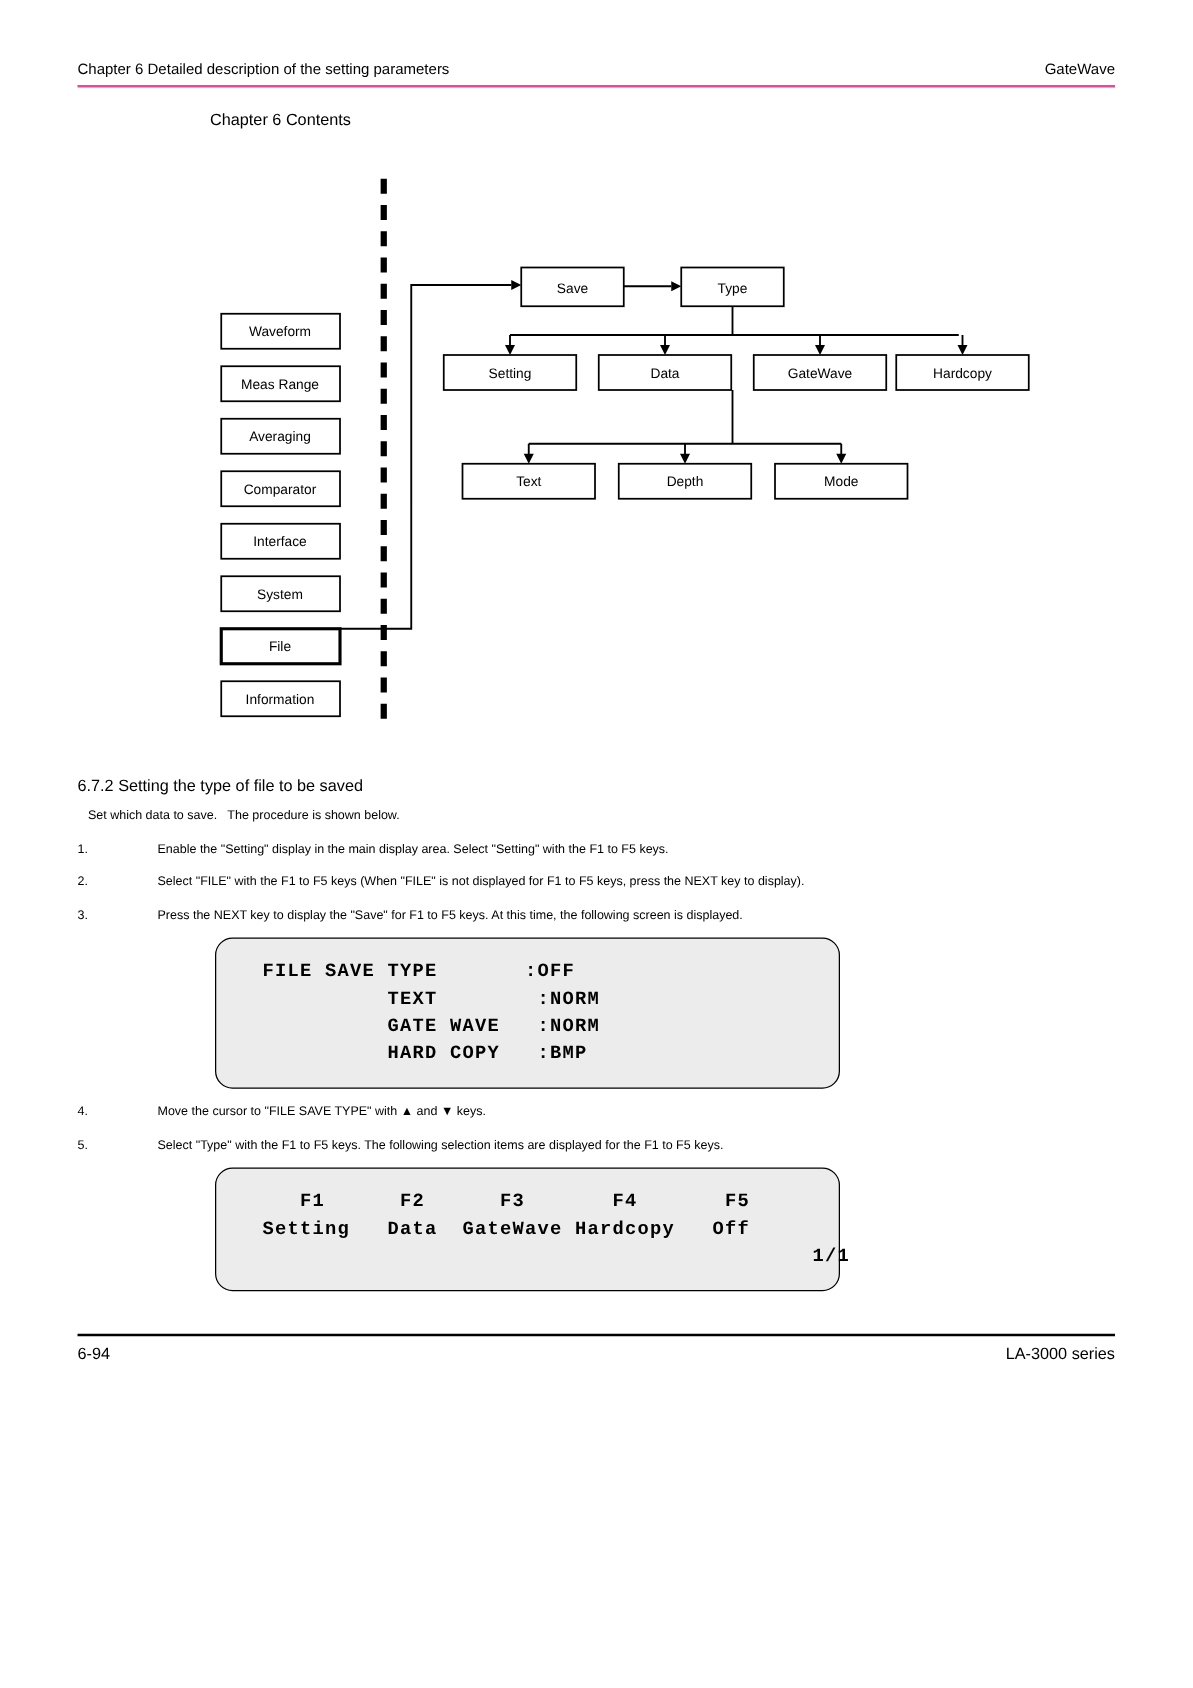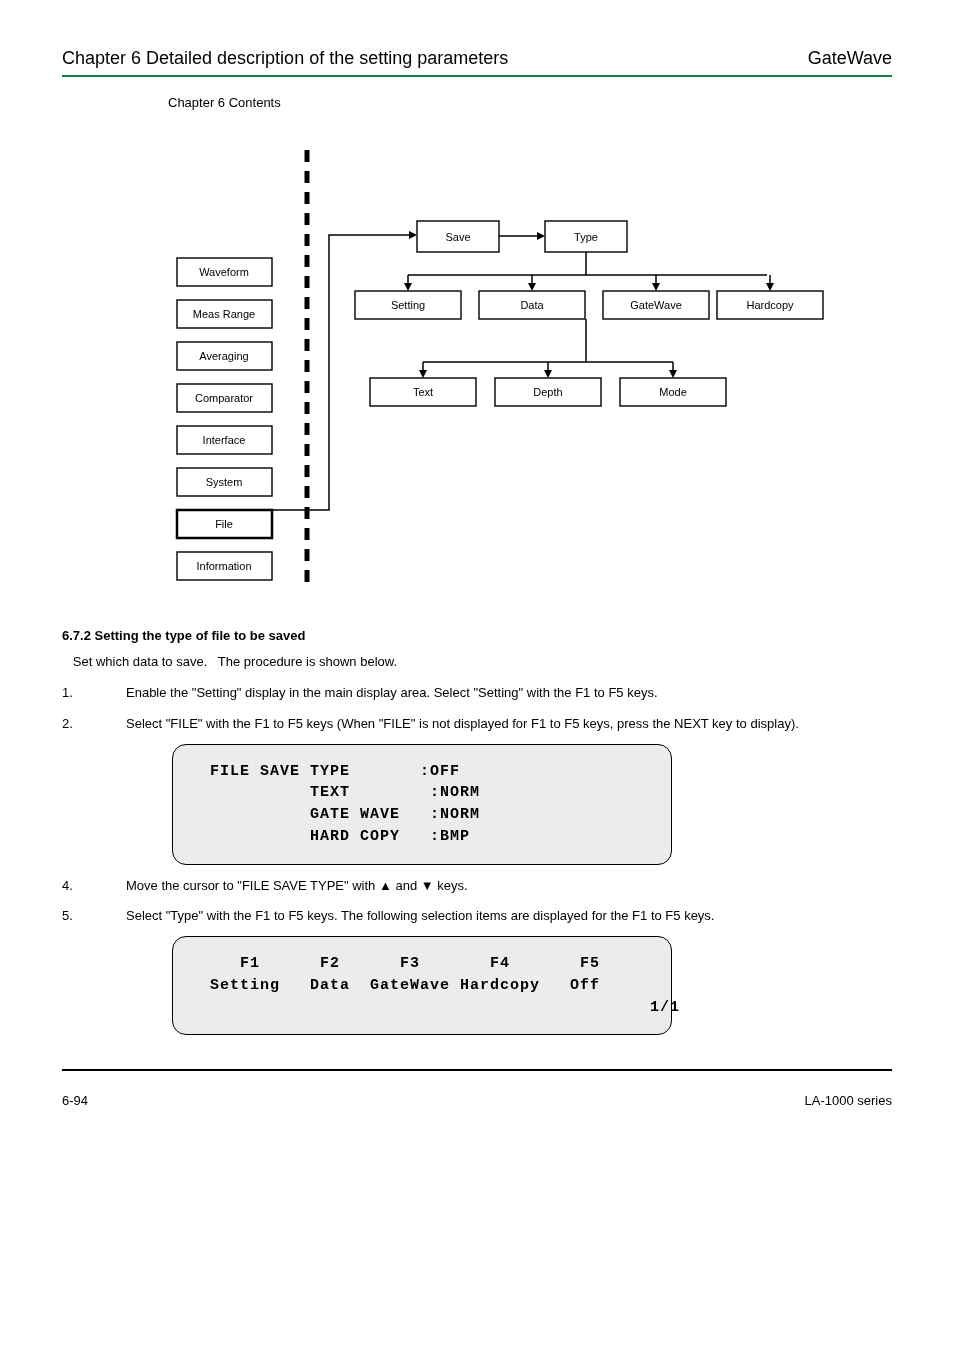--- a/index.html
+++ b/index.html
@@ -1,28 +1,28 @@
 <!DOCTYPE html>
 <html><head>
 <meta charset="utf-8">
 <style>
 *{box-sizing:border-box;margin:0;padding:0}
 body{font-family:Arial,sans-serif;background:#fff;color:#000;width:954px;margin:0 auto}
 .page{padding:48px 62px 40px 62px}
-.header{display:flex;justify-content:space-between;border-bottom:2px solid #15803d;padding-bottom:6px;margin-bottom:18px;font-size:18px}
+.header{display:flex;justify-content:space-between;border-bottom:2px solid #ec4899;padding-bottom:6px;margin-bottom:18px;font-size:12px}
 .content{position:relative}
 .toc-title{font-size:13px;margin:16px 0 0 106px}
 svg{display:block;margin:0 auto}
 .box{fill:#fff;stroke:#000;stroke-width:1.4}
 .box-bold{fill:#fff;stroke:#000;stroke-width:2.5}
 .btxt{font:11px Arial;text-anchor:middle}
-.sect-h2{font-weight:bold;font-size:13px;margin-top:18px}
-p.body{font-size:13px;margin-top:10px;line-height:1.45}
+.sect-h2{font-weight:normal;font-size:13px;margin-top:18px}
+p.body{font-size:10px;margin-top:10px;line-height:1.45}
 .display{background:#ececec;border:1.6px solid #000;border-radius:14px;font:bold 15px "Courier New",monospace;letter-spacing:1px;width:500px;padding:16px 37px;line-height:1.45;margin:10px 0 0 110px}
-.footer{border-top:2px solid #000;display:flex;justify-content:space-between;font-size:13px;padding-top:22px;margin-top:34px}
+.footer{border-top:2px solid #000;display:flex;justify-content:space-between;font-size:13px;padding-top:6px;margin-top:34px}
 </style>
 </head>
 <body>
 
 <div class="page">
 <div class="header">
   <span>Chapter 6  Detailed description of the setting parameters</span>
   <span>GateWave</span>
 </div>
 <div class="content">
@@ -100,24 +100,25 @@
           <text x="576" y="286" class="btxt">Mode</text>
         </g>
 </svg>
 
 <div class="sect-h2">6.7.2 Setting the type of file to be saved</div>
 <p class="body" style="white-space:pre">   Set which data to save.   The procedure is shown below.</p>
 
 <div id="steps">
         <p class="body" style="text-indent: -32px; padding-left: 64px; margin-top: 12px;"><span class="nlabel" style="display: inline-block; width: 32px;">1.</span><span>Enable the "Setting" display in the main display area.  Select "Setting" with the F1 to F5 keys.</span></p>
         <p class="body" style="text-indent: -32px; padding-left: 64px; margin-top: 12px;"><span class="nlabel" style="display: inline-block; width: 32px;">2.</span><span>Select "FILE" with the F1 to F5 keys (When "FILE" is not displayed for F1 to F5 keys, press the NEXT key to display).</span></p>
+        <p class="body" style="text-indent: -32px; padding-left: 64px; margin-top: 12px;"><span class="nlabel" style="display: inline-block; width: 32px;">3.</span><span>Press the NEXT key to display the "Save" for F1 to F5 keys. At this time, the following screen is displayed.</span></p>
         <div class="display">FILE&nbsp;SAVE&nbsp;TYPE&nbsp;&nbsp;&nbsp;&nbsp;&nbsp;&nbsp;&nbsp;:OFF<br>&nbsp;&nbsp;&nbsp;&nbsp;&nbsp;&nbsp;&nbsp;&nbsp;&nbsp;&nbsp;TEXT&nbsp;&nbsp;&nbsp;&nbsp;&nbsp;&nbsp;&nbsp;&nbsp;:NORM<br>&nbsp;&nbsp;&nbsp;&nbsp;&nbsp;&nbsp;&nbsp;&nbsp;&nbsp;&nbsp;GATE&nbsp;WAVE&nbsp;&nbsp;&nbsp;:NORM<br>&nbsp;&nbsp;&nbsp;&nbsp;&nbsp;&nbsp;&nbsp;&nbsp;&nbsp;&nbsp;HARD&nbsp;COPY&nbsp;&nbsp;&nbsp;:BMP</div>
         <p class="body" style="text-indent: -32px; padding-left: 64px; margin-top: 12px;"><span class="nlabel" style="display: inline-block; width: 32px;">4.</span><span>Move the cursor to "FILE SAVE TYPE" with ▲ and ▼ keys.</span></p>
         <p class="body" style="text-indent: -32px; padding-left: 64px; margin-top: 12px;"><span class="nlabel" style="display: inline-block; width: 32px;">5.</span><span>Select "Type" with the F1 to F5 keys. The following selection items are displayed for the F1 to F5 keys.</span></p>
         <div class="display">&nbsp;&nbsp;&nbsp;F1&nbsp;&nbsp;&nbsp;&nbsp;&nbsp;&nbsp;F2&nbsp;&nbsp;&nbsp;&nbsp;&nbsp;&nbsp;F3&nbsp;&nbsp;&nbsp;&nbsp;&nbsp;&nbsp;&nbsp;F4&nbsp;&nbsp;&nbsp;&nbsp;&nbsp;&nbsp;&nbsp;F5<br>Setting&nbsp;&nbsp;&nbsp;Data&nbsp;&nbsp;GateWave&nbsp;Hardcopy&nbsp;&nbsp;&nbsp;Off<br>&nbsp;&nbsp;&nbsp;&nbsp;&nbsp;&nbsp;&nbsp;&nbsp;&nbsp;&nbsp;&nbsp;&nbsp;&nbsp;&nbsp;&nbsp;&nbsp;&nbsp;&nbsp;&nbsp;&nbsp;&nbsp;&nbsp;&nbsp;&nbsp;&nbsp;&nbsp;&nbsp;&nbsp;&nbsp;&nbsp;&nbsp;&nbsp;&nbsp;&nbsp;&nbsp;&nbsp;&nbsp;&nbsp;&nbsp;&nbsp;&nbsp;&nbsp;&nbsp;&nbsp;1/1</div>
       </div>
 
 </div>
 <div class="footer">
   <span>6-94</span>
-  <span>LA-1000 series</span>
+  <span>LA-3000 series</span>
 </div>
 </div>
 
 </body></html>

